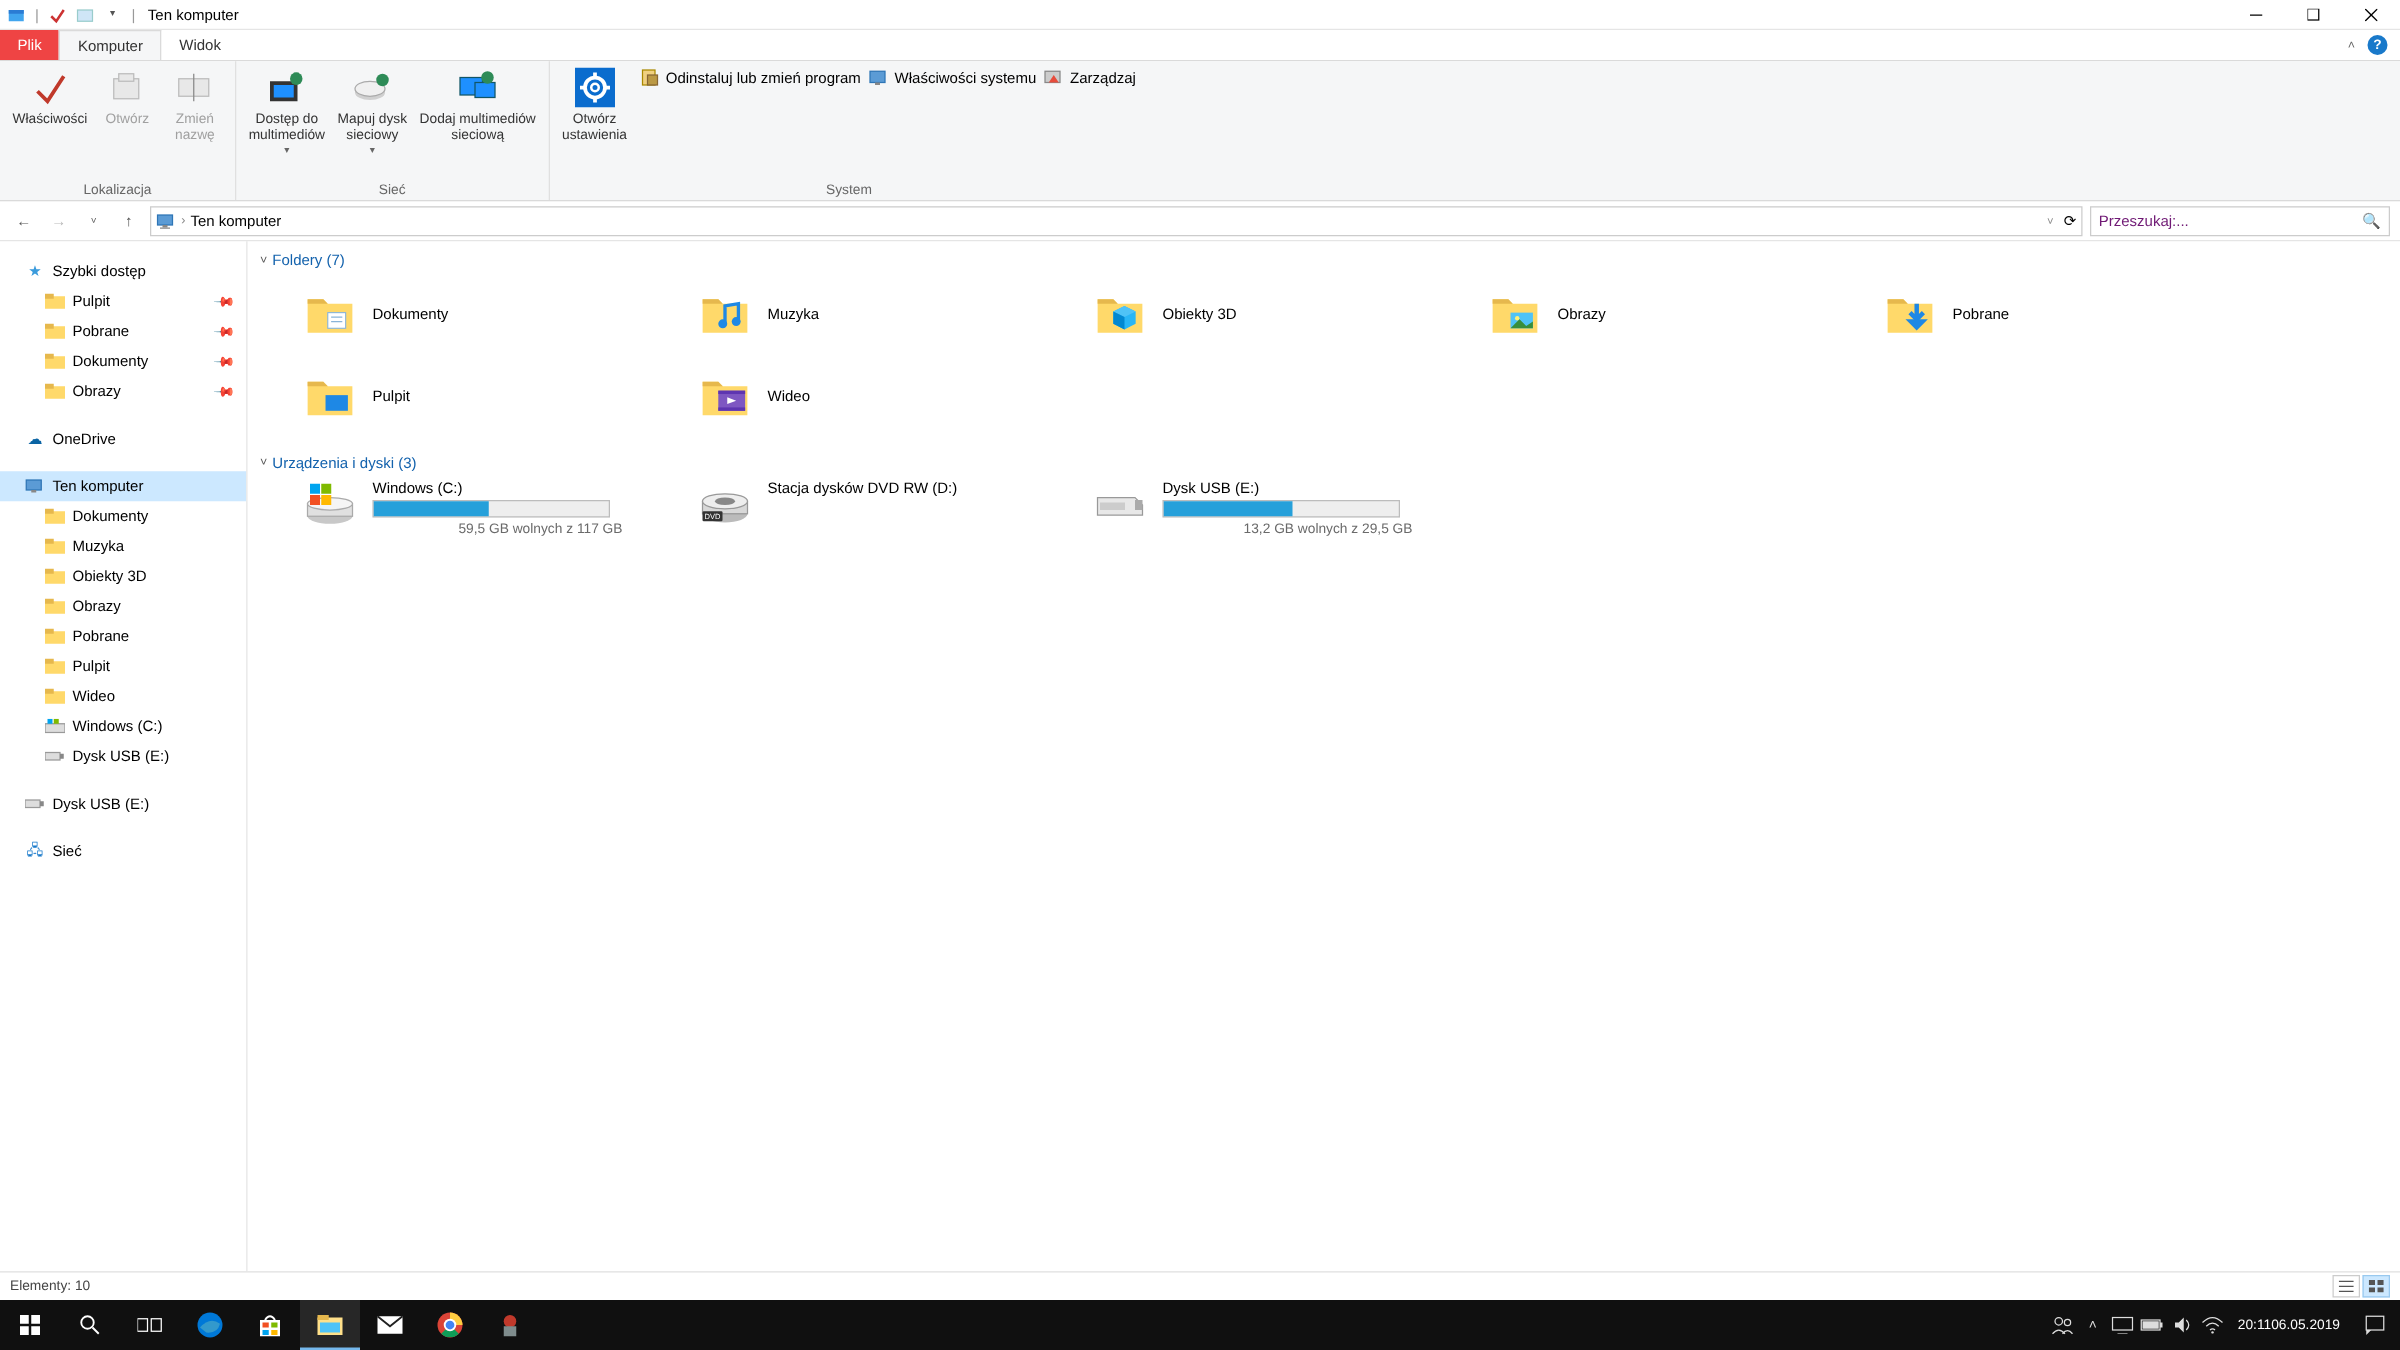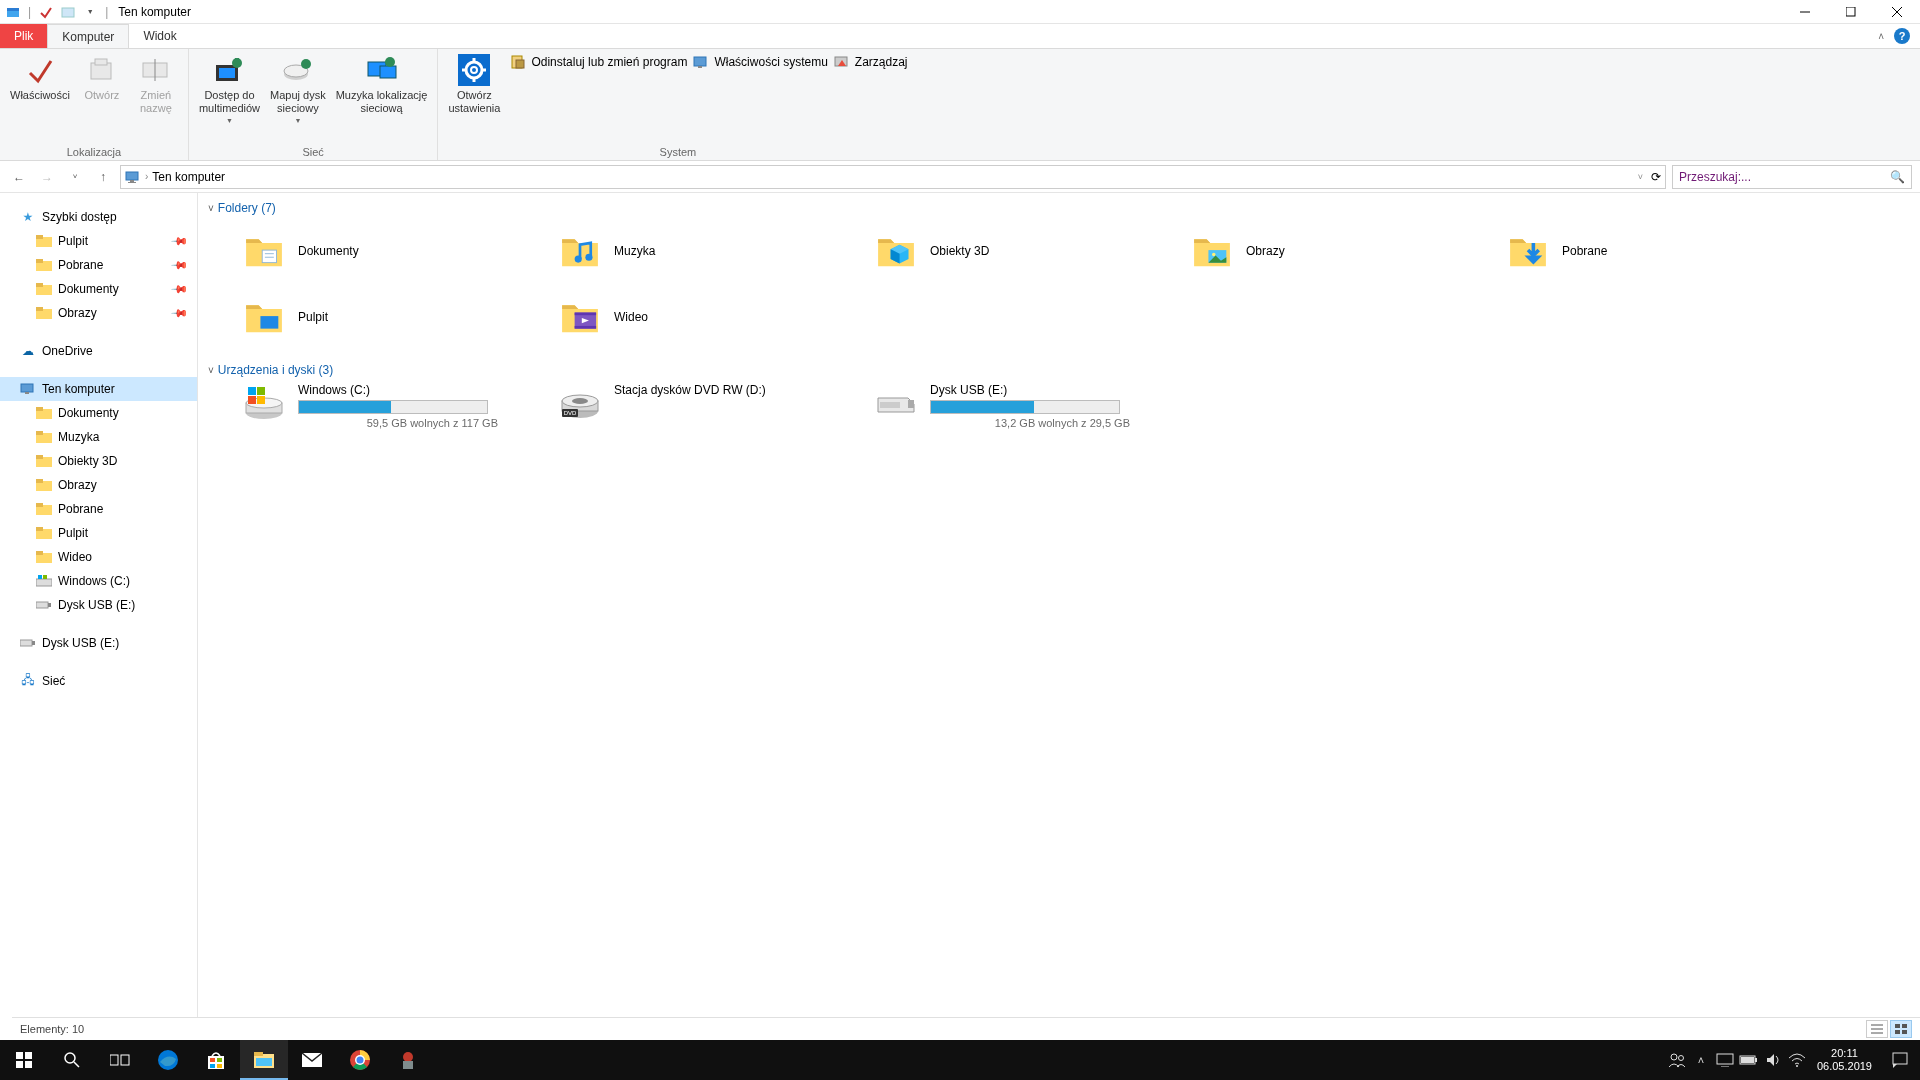--- a/index.html
+++ b/index.html
@@ -63,32 +63,32 @@
   .grid { display:flex; flex-wrap:wrap; gap:6px; padding-left:38px; margin-bottom:14px; }
   .folder { width:310px; height:60px; display:flex; align-items:center; gap:12px; cursor:default; }
   .ficon { width:44px; height:40px; display:flex; align-items:center; justify-content:center; }
   .drive { width:310px; display:flex; gap:12px; cursor:default; }
   .drive .dinfo { display:flex; flex-direction:column; gap:3px; width:200px; }
   .dbar { width:190px; height:14px; border:1px solid #bcbcbc; background:#eee; position:relative; }
   .dbar .fill { position:absolute; left:0; top:0; bottom:0; background:#26a0da; }
   .dfree { color:#6a6a6a; font-size:11px;text-align:right; }
 
   
-  .statusbar { position:absolute; left:12px; right:0; bottom:40px; height:23px; border-top:1px solid #e0e0e0; display:flex; align-items:center; padding:0 8px; font-size:11px; color:#444; background:#fff; }
+  .statusbar { position:absolute; left:0; right:0; bottom:40px; height:23px; border-top:1px solid #e0e0e0; display:flex; align-items:center; padding:0 8px; font-size:11px; color:#444; background:#fff; }
   .statusbar .viewbtns { margin-left:auto; display:flex; gap:2px; }
   .viewbtn { width:22px; height:18px; border:1px solid #ccc; display:flex; align-items:center; justify-content:center; cursor:default; }
   .viewbtn.active { background:#cce8ff; border-color:#99c9ef; }
 
   
   .taskbar { position:absolute; left:0; right:0; bottom:0; height:40px; background:#101010; display:flex; align-items:center; color:#fff; }
   .tbbtn { width:48px; height:40px; display:flex; align-items:center; justify-content:center; cursor:default; }
   .tbbtn.active { background:#272727; border-bottom:2px solid #76b9ed; }
   .tray { margin-left:auto; display:flex; align-items:center; height:100%; }
   .tray .trayicon { width:24px; height:40px; display:flex; align-items:center; justify-content:center; font-size:13px; color:#ddd; }
-  .clock { display:flex; flex-direction:column; align-items:center; justify-content:center; padding:0 8px; font-size:11px; line-height:13px; height:100%;text-align:center; }
+  .clock { display:flex; flex-direction:row; align-items:center; justify-content:center; padding:0 8px; font-size:11px; line-height:13px; height:100%;text-align:center; }
   .notif { width:40px; height:40px; display:flex; align-items:center; justify-content:center; }
 
   
   .foldersvg { width:40px; height:34px; }
 </style>
 </head>
 <body>
 
 <div class="titlebar">
   <div class="qat">
@@ -205,21 +205,21 @@
           <span class="dd">▼</span>
       </div>
       <div class="rbtn">
         <div class="ric">
             <svg width="32" height="28">
               <rect x="2" y="6" width="18" height="14" fill="#1e90ff" stroke="#156"></rect>
               <rect x="14" y="10" width="16" height="12" fill="#1e90ff" stroke="#156"></rect>
               <circle cx="24" cy="6" r="5" fill="#2e8b57"></circle>
             </svg>
           </div>
-        <div class="rlab" style="white-space:pre;">Muzyka lokalizację
+        <div class="rlab" style="white-space:pre;">Dodaj multimediów
 sieciową</div>
       </div>
     </div>
     <div class="label">Sieć</div>
   </div>
 
   <div class="rgroup" style="border-right:none;">
     <div class="items">
       <div class="rbtn">
         <div class="ric">

